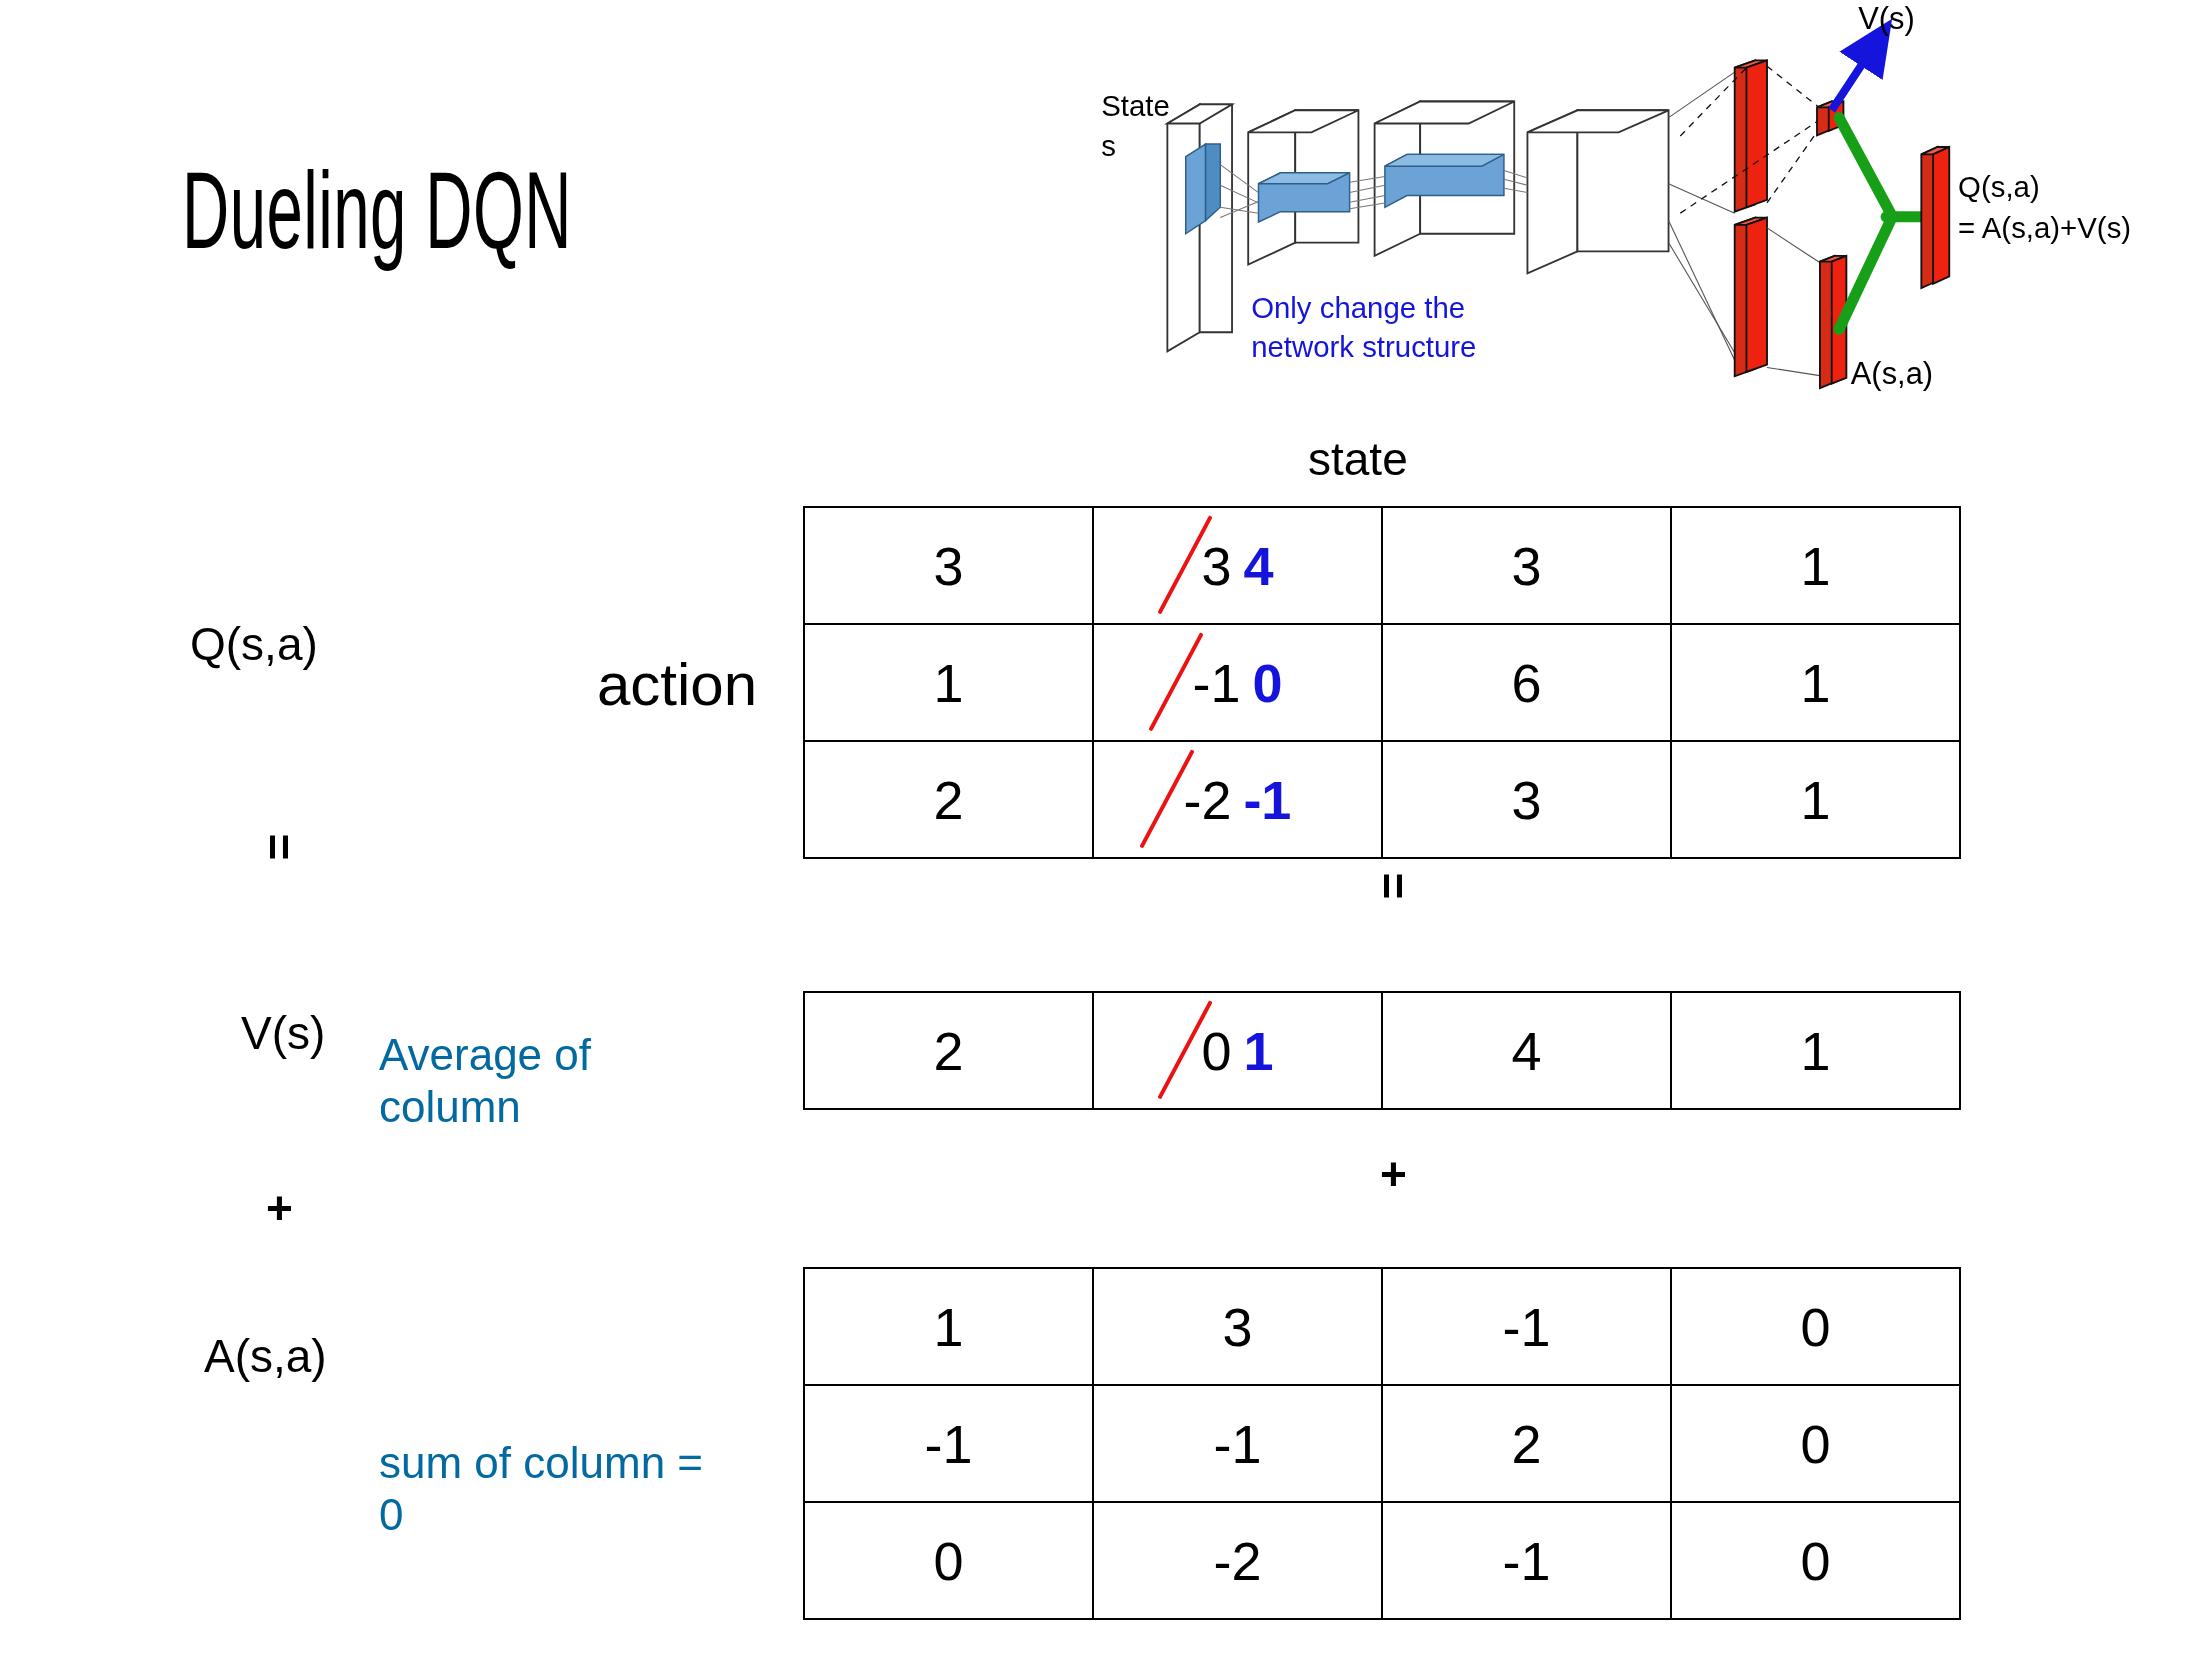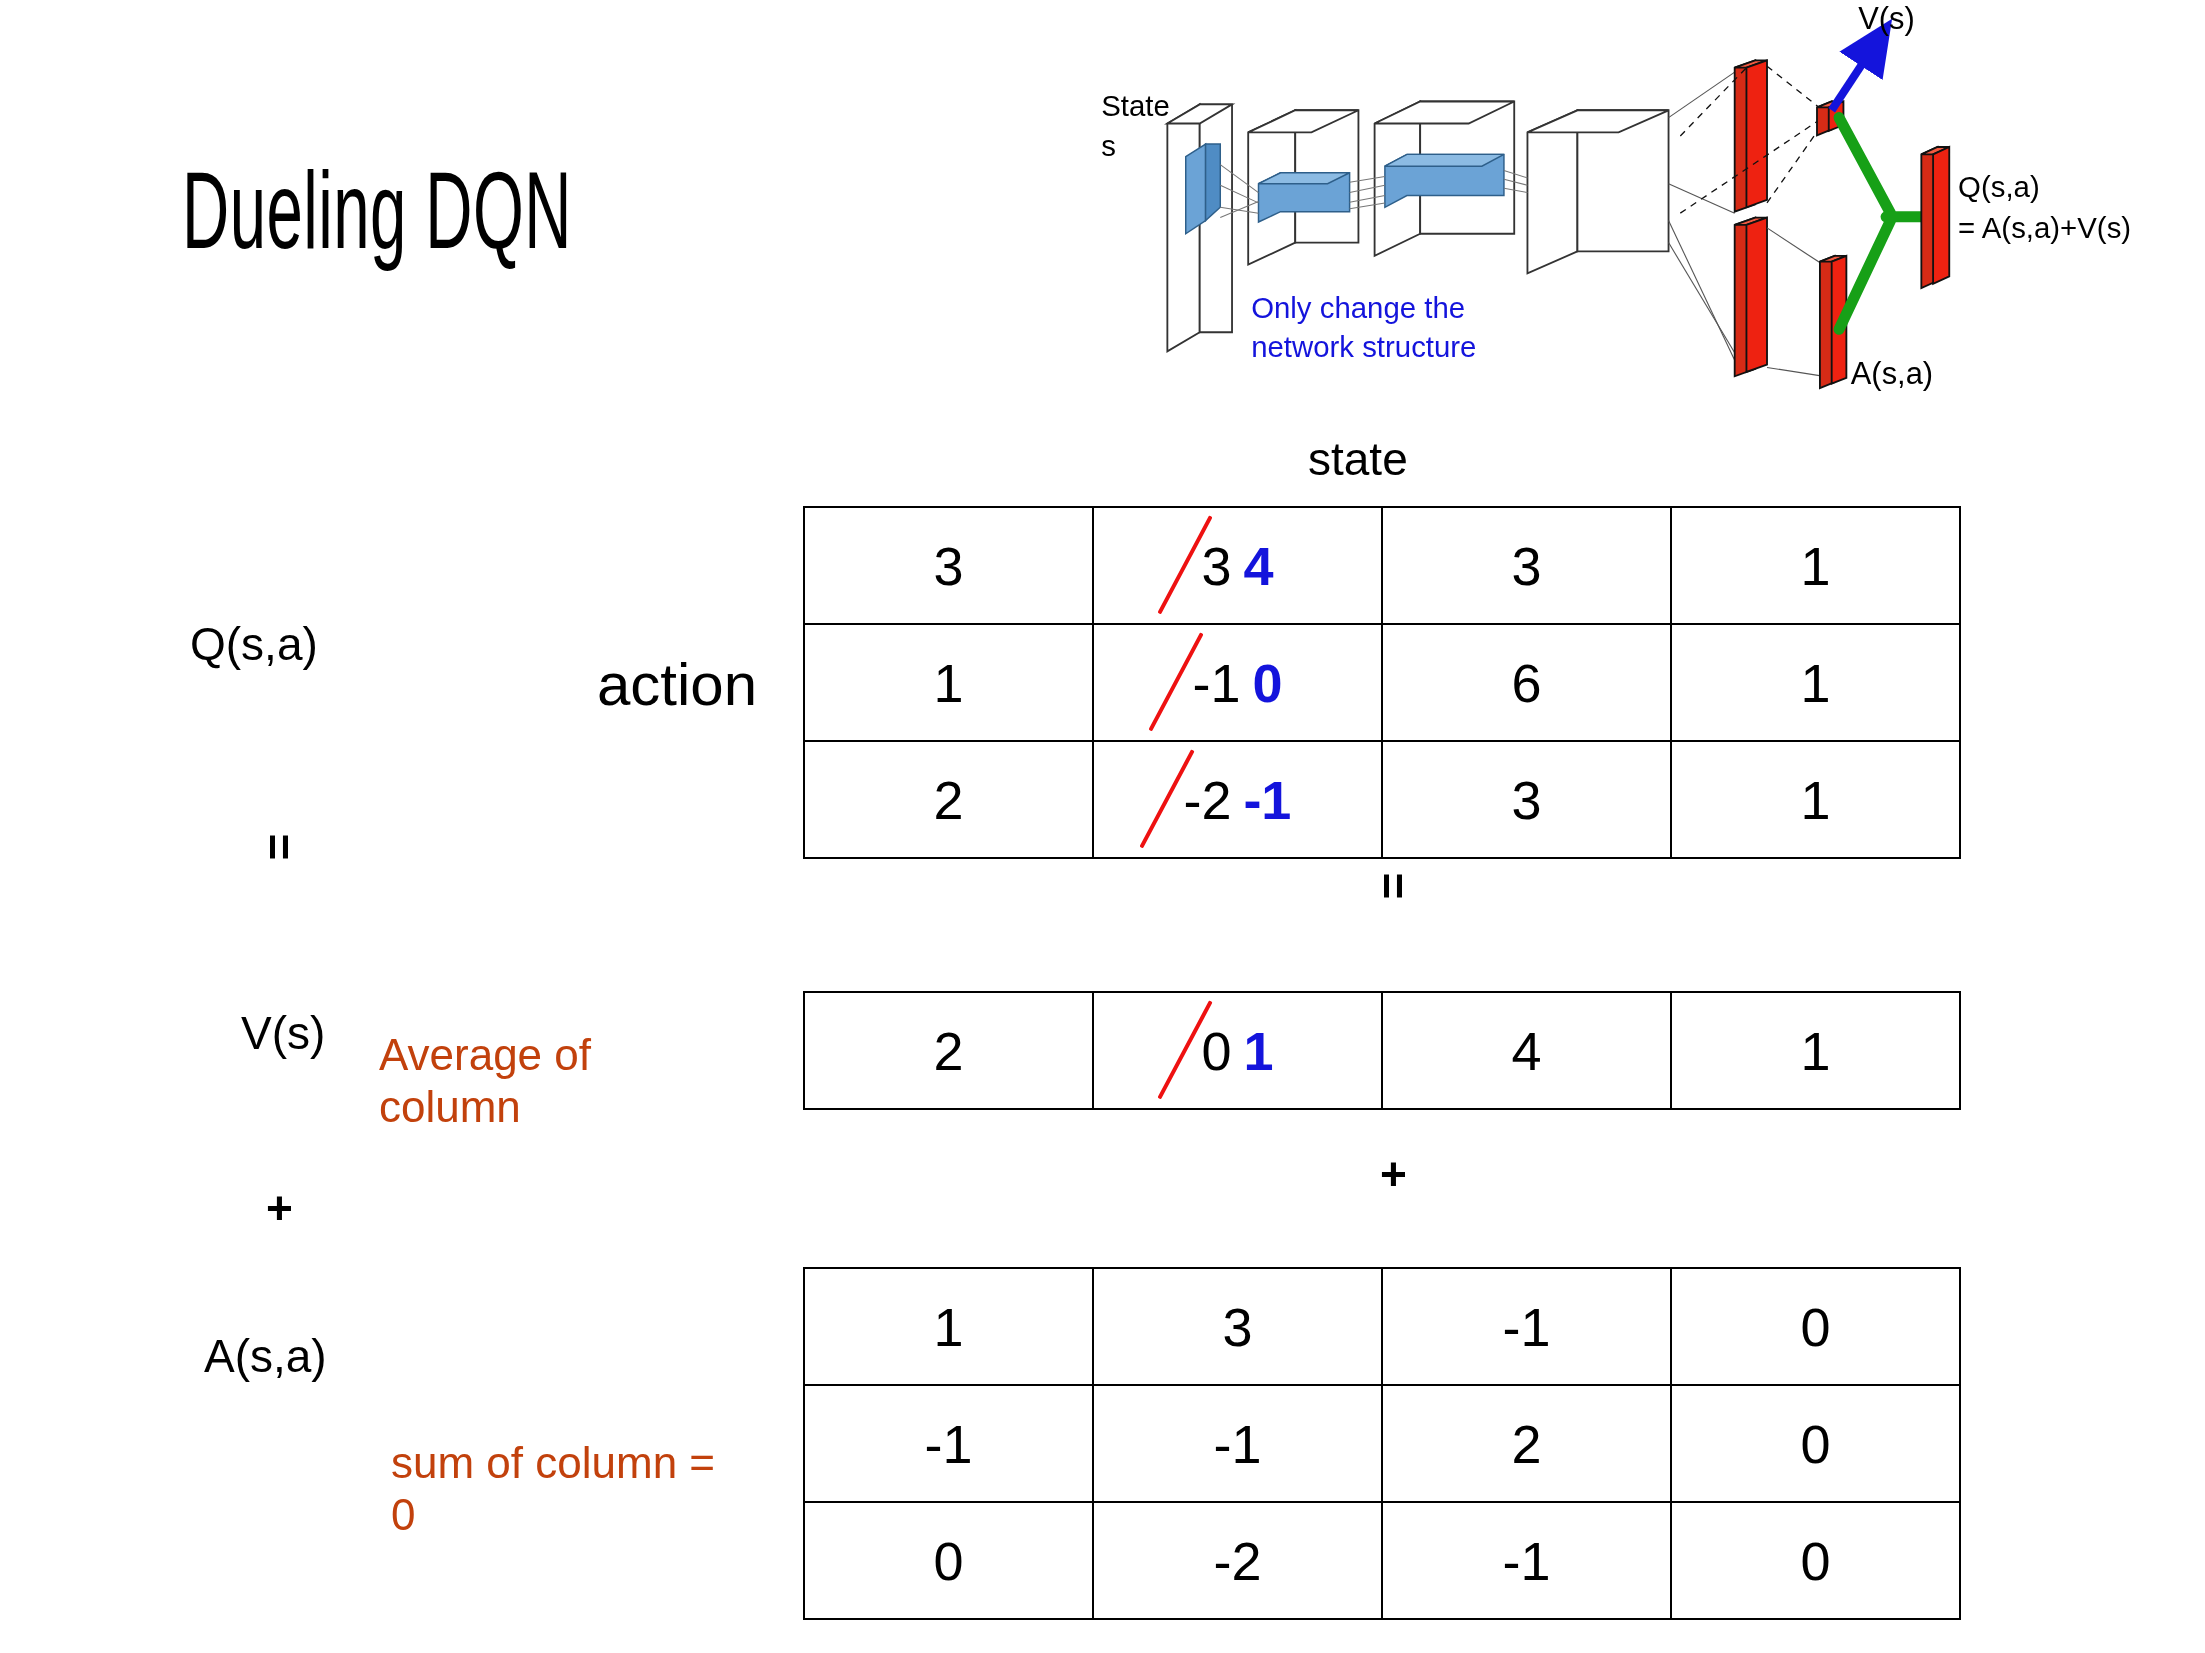--- a/index.html
+++ b/index.html
@@ -15,21 +15,21 @@
   }
 
   
   #net-diagram{position:absolute;left:1088px;top:0px;width:1117px;height:419px;}
   #net-diagram svg{display:block;}
   .dg-label{font-family:"Liberation Sans","DejaVu Sans",sans-serif;}
 
   
   .lbl{position:absolute;white-space:nowrap;}
   .blk{color:#000;}
-  .blu{color:#c2410c;}
+  .blu{color:#0369a1;}
 
   #state-caption{left:1308px;top:432px;font-size:46px;}
   #action-caption{left:597px;top:650px;font-size:60px;}
 
   #q-label{left:190px;top:617px;font-size:46px;}
   #v-label{left:241px;top:1006px;font-size:46px;}
   #a-label{left:204px;top:1329px;font-size:46px;}
 
   #eq-left{left:266px;top:820px;font-size:46px;font-weight:700;
            transform:rotate(90deg);transform-origin:center center;}
@@ -208,21 +208,21 @@
 <div class="lbl blk" id="state-caption">state</div>
 <div class="lbl blk" id="action-caption">action</div>
 
 <div class="lbl blk" id="q-label">Q(s,a)</div>
 <div class="lbl blk" id="eq-left">=</div>
 <div class="lbl blk" id="v-label">V(s)</div>
 <div class="lbl blk" id="plus-left">+</div>
 <div class="lbl blk" id="a-label">A(s,a)</div>
 
 <div class="lbl blu" id="avg-note" style="white-space:normal;">Average of column</div>
-<div class="lbl blu" id="sum-note" style="white-space:normal;margin-left:12px;">sum of column = 0</div>
+<div class="lbl blu" id="sum-note" style="white-space:normal;">sum of column = 0</div>
 
 <div class="lbl blk" id="eq-mid">=</div>
 <div class="lbl blk" id="plus-mid">+</div>
 
 <table class="grid" id="q-table">
     <tbody>
       <tr>
         <td>3</td>
         <td class="edited"><span class="inner">
             <span class="old-val">3</span>

